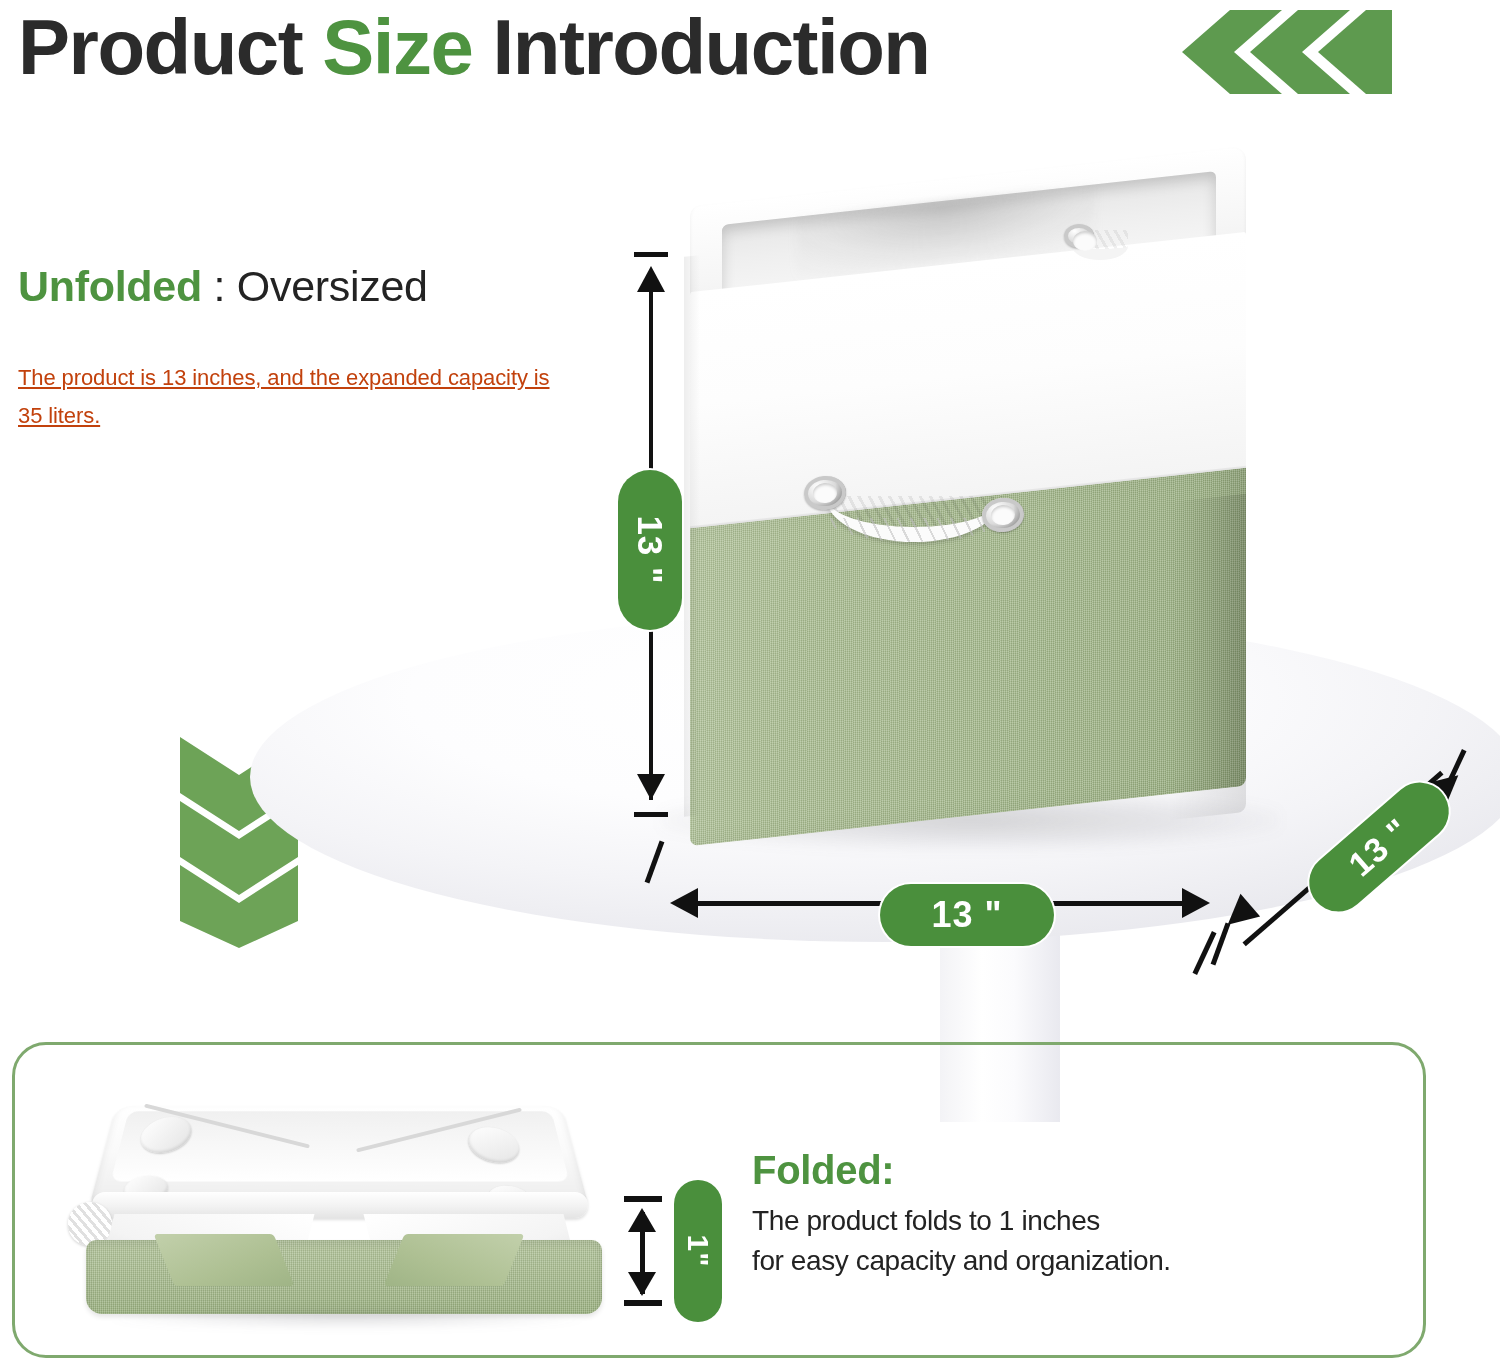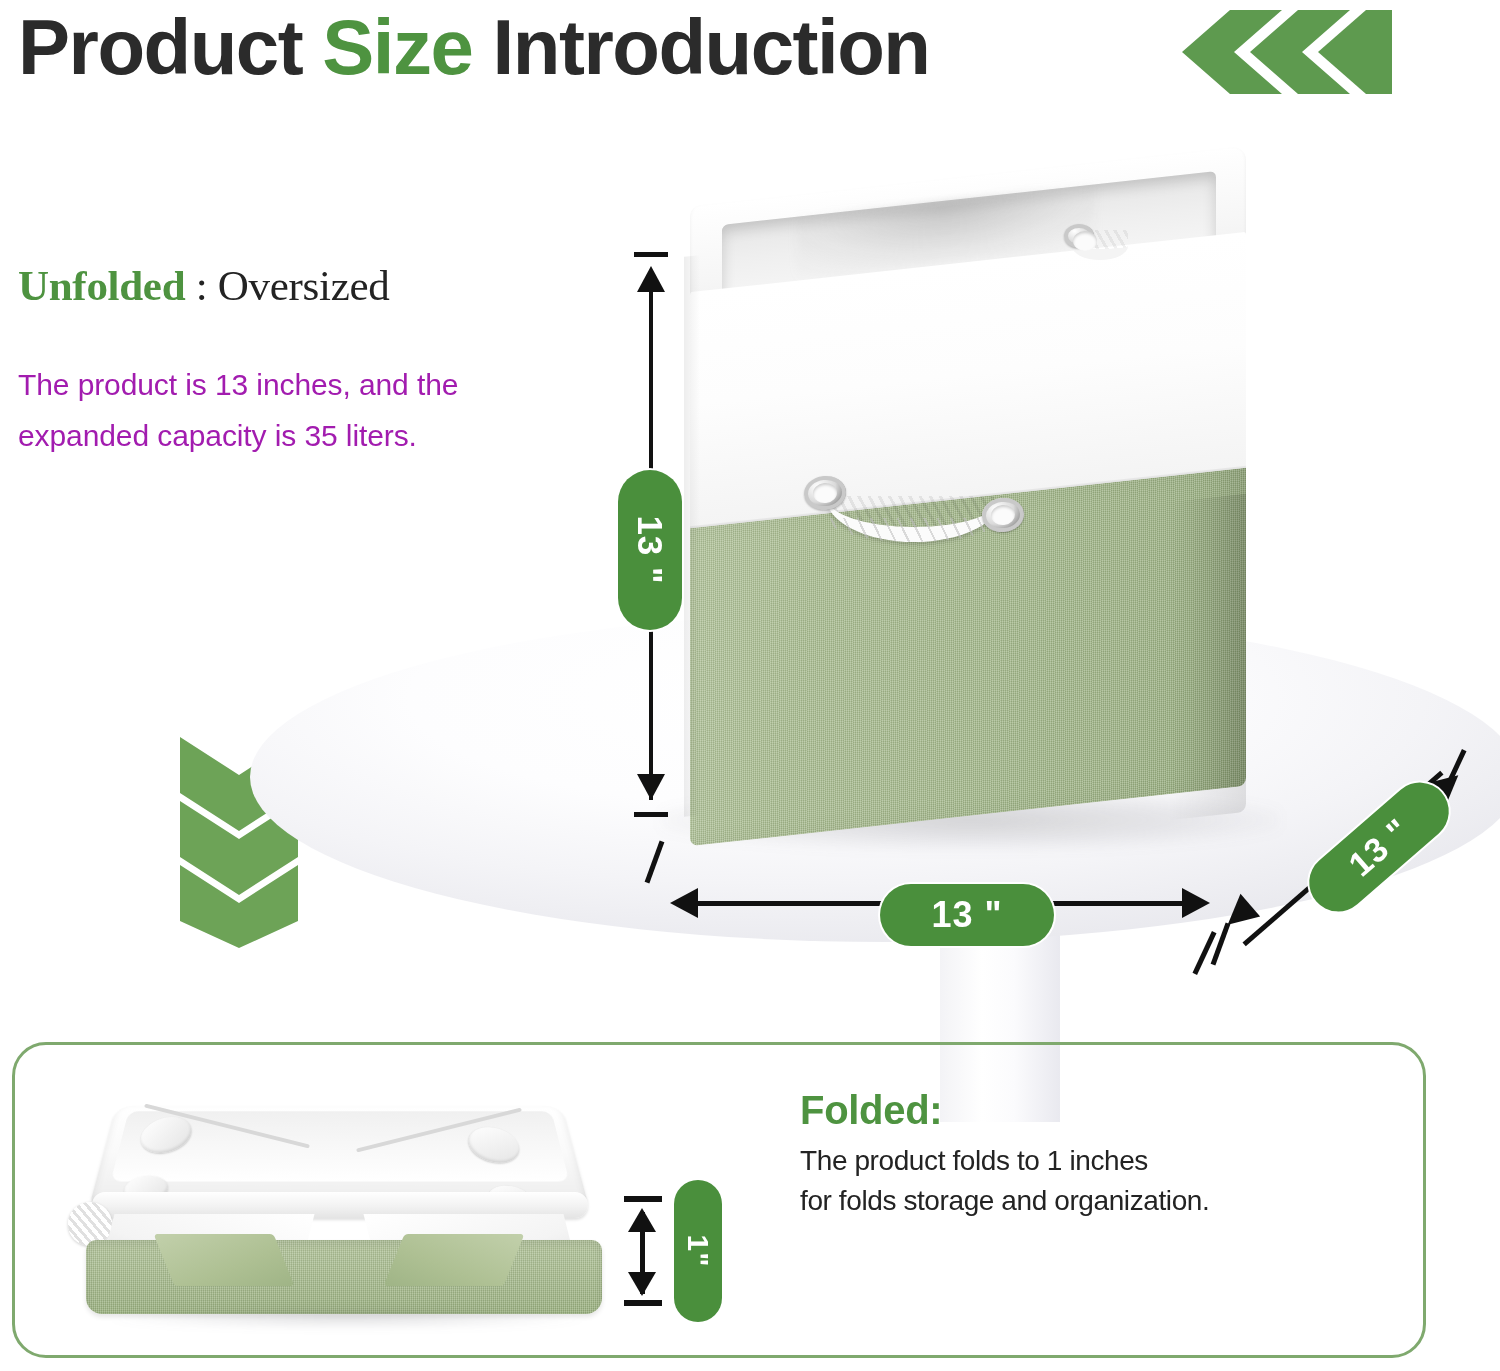--- a/index.html
+++ b/index.html
@@ -20,26 +20,25 @@
     font-family:"Liberation Sans", sans-serif;
   }
   .title .accent { color:#4e9340; }
   .hdr-chevrons { position:absolute; left:1172px; top:8px; width:220px; height:88px; }
 
   
   .lead { position:absolute; left:18px; top:258px; width:540px; }
   .lead-h {
     font-size:43px; line-height:1.32; font-weight:400; color:#232323;
     letter-spacing:-0.3px;
-    font-family:Liberation Serif, serif;
   }
   .lead-h .accent { color:#4e9340; font-weight:700; }
   .lead-p {
     margin-top:44px;
-    font-size:30px; line-height:1.72; color:#a21caf; letter-spacing:-0.1px;
+    font-size:22px; line-height:1.72; color:#c2410c; letter-spacing:-0.1px;text-decoration:underline;
   }
 
   .side-chevrons { position:absolute; left:176px; top:735px; width:126px; height:215px; }
 
   
   .table-wrap { position:absolute; left:250px; top:612px; width:1270px; height:470px; }
   .table-top {
     position:absolute; left:0; top:0; width:1270px; height:330px;
     border-radius:50%;
     background:
@@ -337,21 +336,21 @@
     position:absolute; left:12px; top:76px; width:0;height:0;
     border-left:14px solid transparent; border-right:14px solid transparent;
     border-top:24px solid #111;
   }
   .pill-f {
     left:674px; top:1180px; width:48px; height:142px;
     font-size:30px;
   }
   .pill-f span { transform: rotate(90deg); white-space:nowrap; display:block; }
 
-  .folded-text { position:absolute; left:752px; top:1088px; width:660px;margin-left:48px; }
+  .folded-text { position:absolute; left:752px; top:1148px; width:660px; }
   .folded-h { font-size:40px; font-weight:700; color:#4e9340; letter-spacing:-0.3px; }
   .folded-p { margin-top:8px; font-size:28px; line-height:1.42; color:#232323; letter-spacing:-0.4px; }
 </style>
 </head>
 <body>
 
 <div id="root">
 
   <div class="header">
     <div class="title"><span>Product </span><span class="accent">Size</span><span> Introduction</span></div>
@@ -478,17 +477,17 @@
     <div class="cap-bot"></div>
   </div>
   <div class="pill pill-f">
     <span>1"</span>
   </div>
 
   <div class="folded-text">
     <div class="folded-h">Folded:</div>
     <div class="folded-p">
       <span>The product folds to 1 inches</span><br>
-      <span>for folds storage and organization.</span>
+      <span>for easy capacity and organization.</span>
     </div>
   </div>
 
 </div>
 
 </body></html>

